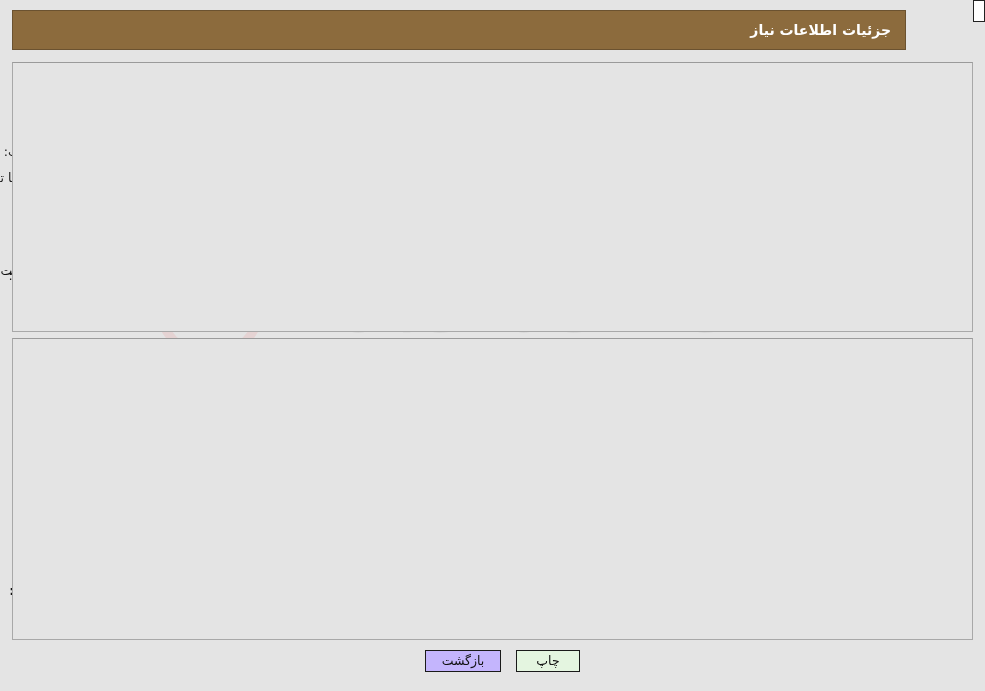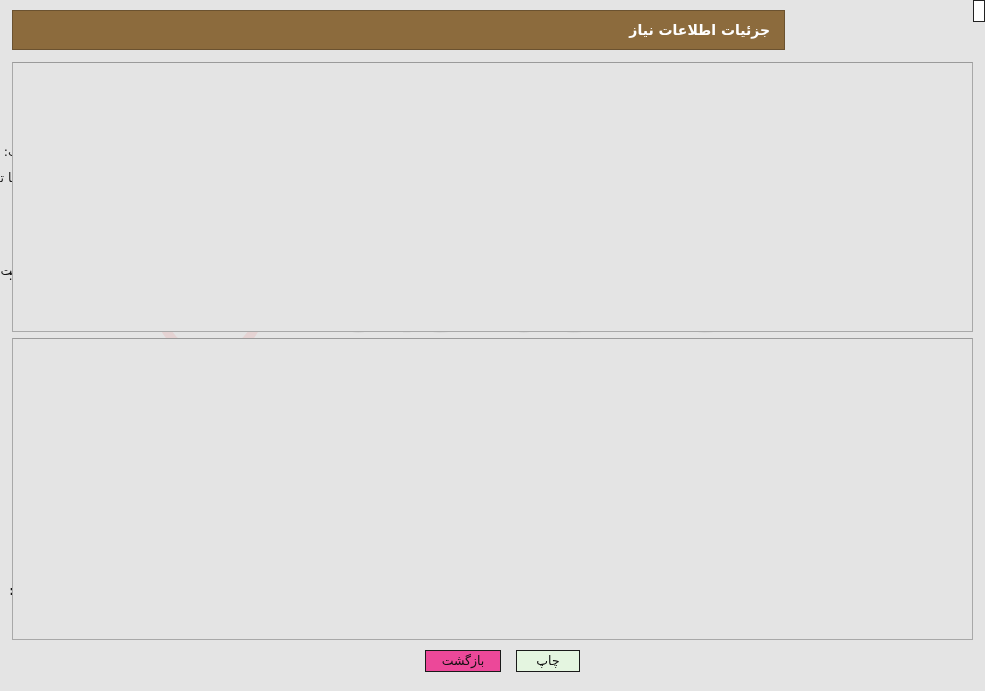--- a/index.html
+++ b/index.html
@@ -46,21 +46,21 @@
     position: absolute;
     left: 0;
     top: 10px;
   }
 
   
   .titlebar {
     position: absolute;
     left: 12px;
     top: 10px;
-    width: 773px;
+    width: 894px;
     height: 40px;
     background: #8c6b3d;
     border: 1px solid #6b5230;
     box-sizing: border-box;
     z-index: 3;
   }
   .titlebar-text {
     position: absolute;
     right: 14px;
     top: 11px;
@@ -202,21 +202,21 @@
     position: absolute;
     box-sizing: border-box;
     border: 1px solid #1a1a1a;
     height: 22px;
     line-height: 20px;
     font-size: 12.5px;
     text-align: center;
     cursor: pointer;
     color: #111;
   }
-  .btn-back  { background: #ec4899; }
+  .btn-back  { background: #c4b5fd; }
   .btn-print { background: #e4f5e0; }
 </style>
 </head>
 <body>
 
 <div class="watermark">
   <svg class="wm-shield" width="120" height="130" viewBox="0 0 120 130">
     <path d="M60 4 L112 24 L112 66 C112 98 88 118 60 126 C32 118 8 98 8 66 L8 24 Z" fill="none" stroke="#e8b9b9" stroke-width="9"></path>
     <path d="M34 44 L52 86 L60 68 L68 86 L86 44" fill="none" stroke="#e8b9b9" stroke-width="9" stroke-linejoin="round" stroke-linecap="round"></path>
   </svg>

